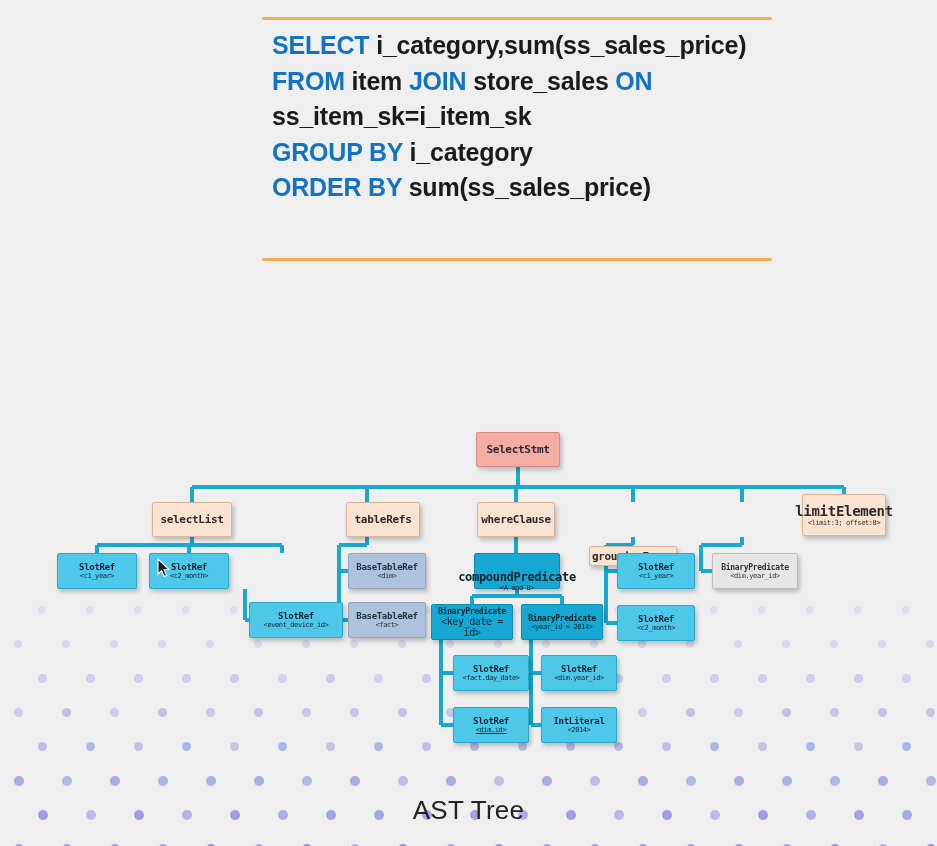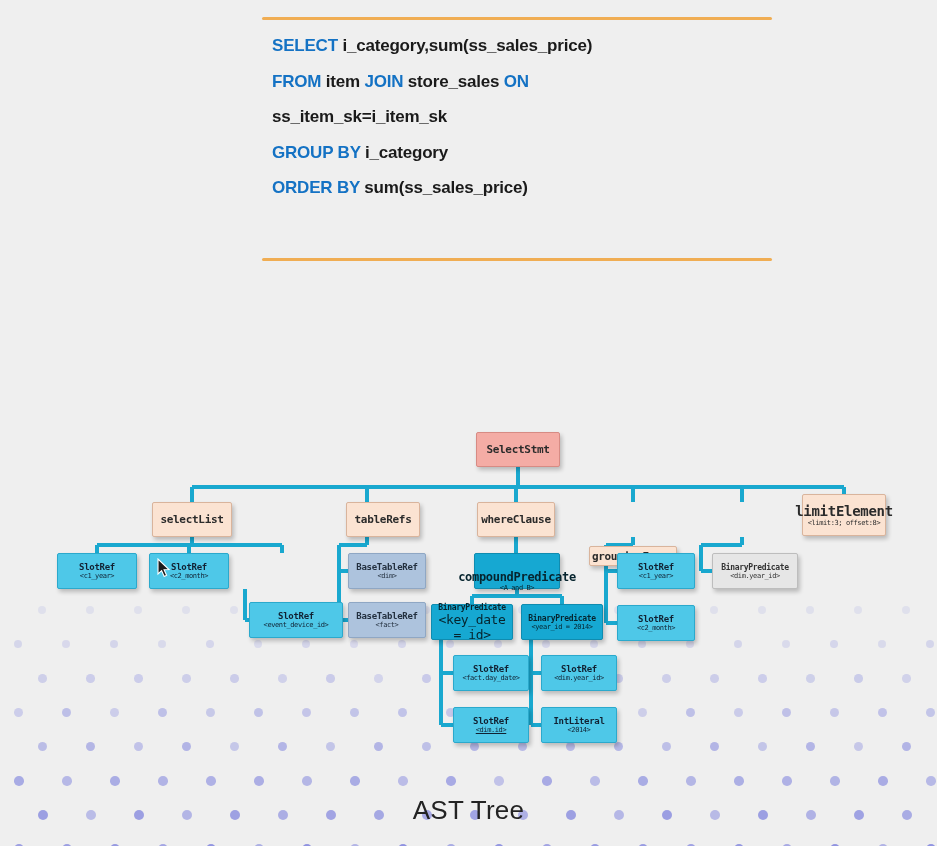--- a/index.html
+++ b/index.html
@@ -12,21 +12,21 @@
   #dots{position:absolute;left:0;top:600px;width:937px;height:246px;overflow:hidden;}
   #dots i{position:absolute;border-radius:50%;background:#5d62d8;display:block;}
 
   
   #sqlwrap{position:absolute;left:0;top:0;width:937px;}
   .rule{position:absolute;left:262px;width:510px;height:3px;
         background:#f0ad53;border-radius:2px;}
   #rule-top{top:17px;}
   #rule-bottom{top:258px;}
   #sql{position:absolute;left:272px;top:28px;width:560px;
-       font-size:17px;font-weight:bold;line-height:35.5px;
+       font-size:25px;font-weight:bold;line-height:35.5px;
        color:#1a1a1a;letter-spacing:-0.2px;white-space:pre;}
   #sql .kw{color:#1472c4;}
   #sql .ln{display:block;}
 
   
   #tree{position:absolute;left:0;top:0;width:937px;height:846px;}
   #edges{position:absolute;left:0;top:0;}
   .node{position:absolute;box-sizing:border-box;
         font-family:"DejaVu Sans Mono", monospace;
         text-align:center;border-radius:2px;
@@ -302,21 +302,21 @@
     <div class="node n-table" style="left: 348px; top: 602px; width: 78px; height: 36px;">
       <span class="t1" style="font-size: 9px;">BaseTableRef</span>
       <span class="t2" style="font-size: 7px;">&lt;fact&gt;</span>
     </div>
     <div class="node n-leaf-dark" style="left: 474px; top: 553px; width: 86px; height: 36px;">
       <span class="t1" style="font-size: 12px; margin-top: 20px;">compoundPredicate</span>
       <span class="t2" style="font-size: 7px;">&lt;A and B&gt;</span>
     </div>
     <div class="node n-leaf-dark" style="left: 431px; top: 604px; width: 82px; height: 36px;">
       <span class="t1" style="font-size: 8px;">BinaryPredicate</span>
-      <span class="t2" style="font-size: 13px;">&lt;key_date = id&gt;</span>
+      <span class="t2" style="font-size: 10px;">&lt;key_date = id&gt;</span>
     </div>
     <div class="node n-leaf-dark" style="left: 521px; top: 604px; width: 82px; height: 36px;">
       <span class="t1" style="font-size: 8px;">BinaryPredicate</span>
       <span class="t2" style="font-size: 7px;">&lt;year_id = 2014&gt;</span>
     </div>
     <div class="node n-leaf" style="left: 453px; top: 655px; width: 76px; height: 36px;">
       <span class="t1" style="font-size: 9px;">SlotRef</span>
       <span class="t2" style="font-size: 7px;">&lt;fact.day_date&gt;</span>
     </div>
     <div class="node n-leaf" style="left: 541px; top: 655px; width: 76px; height: 36px;">

